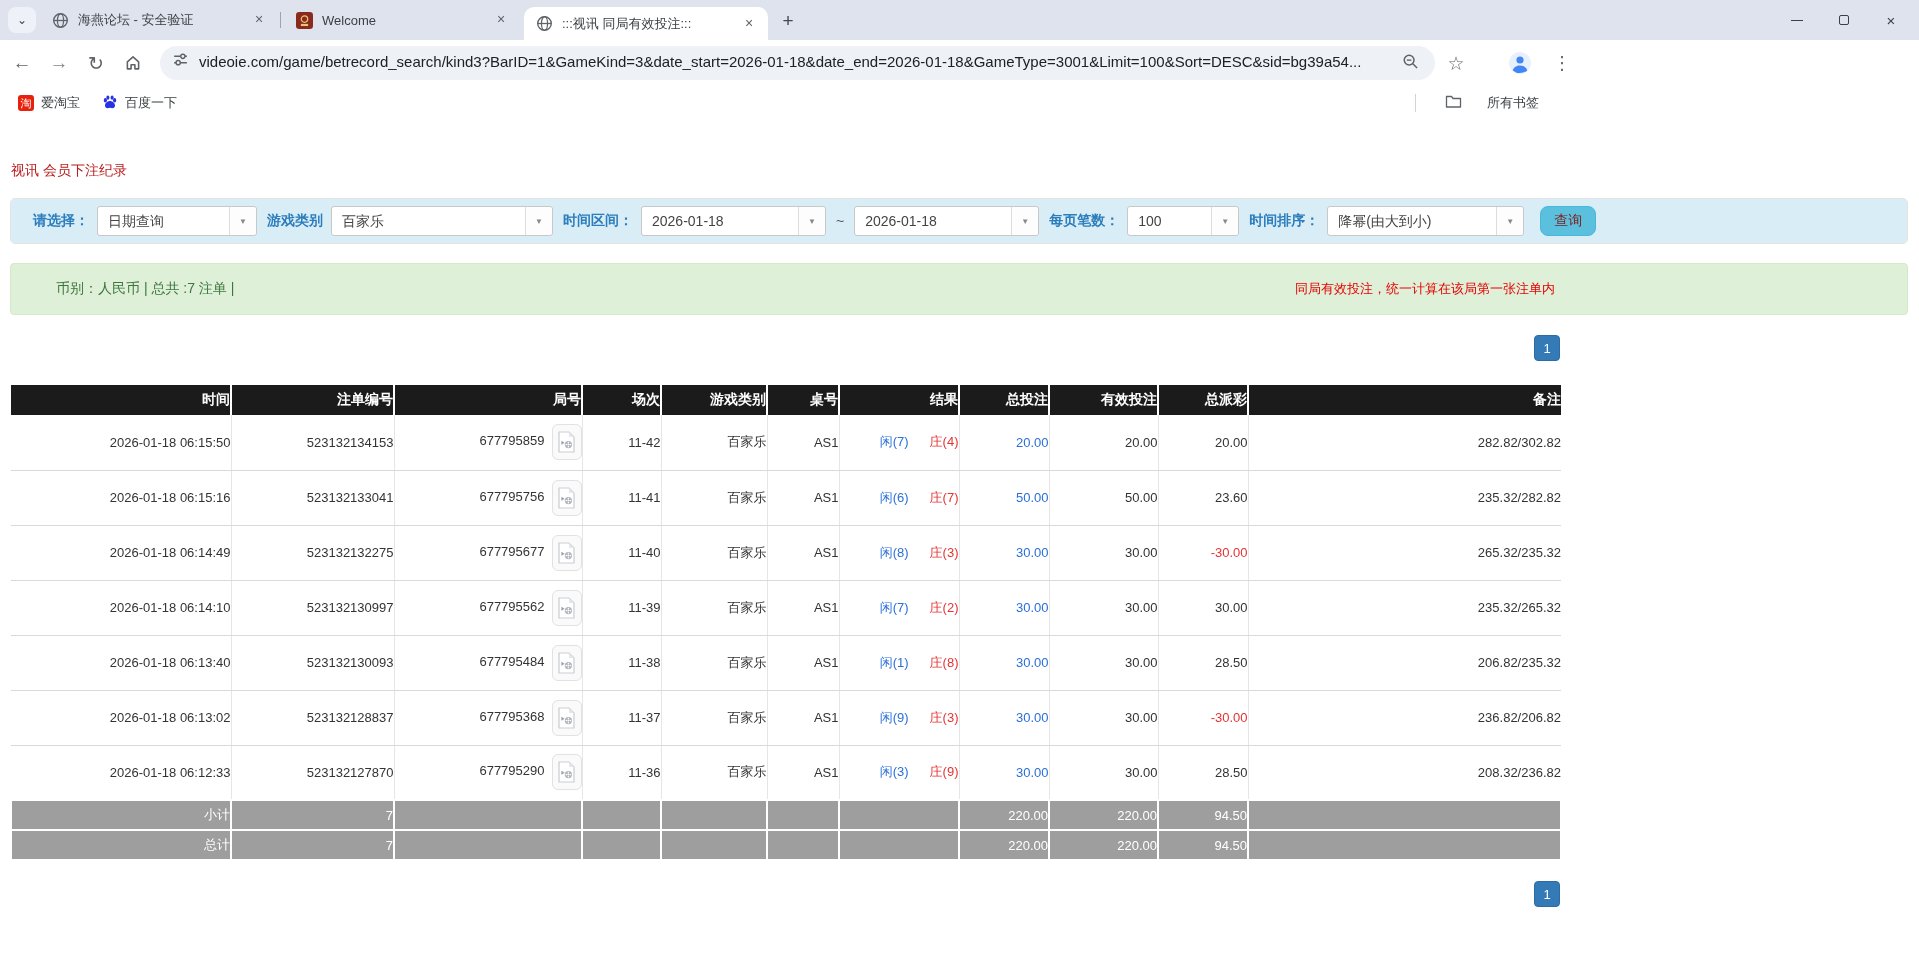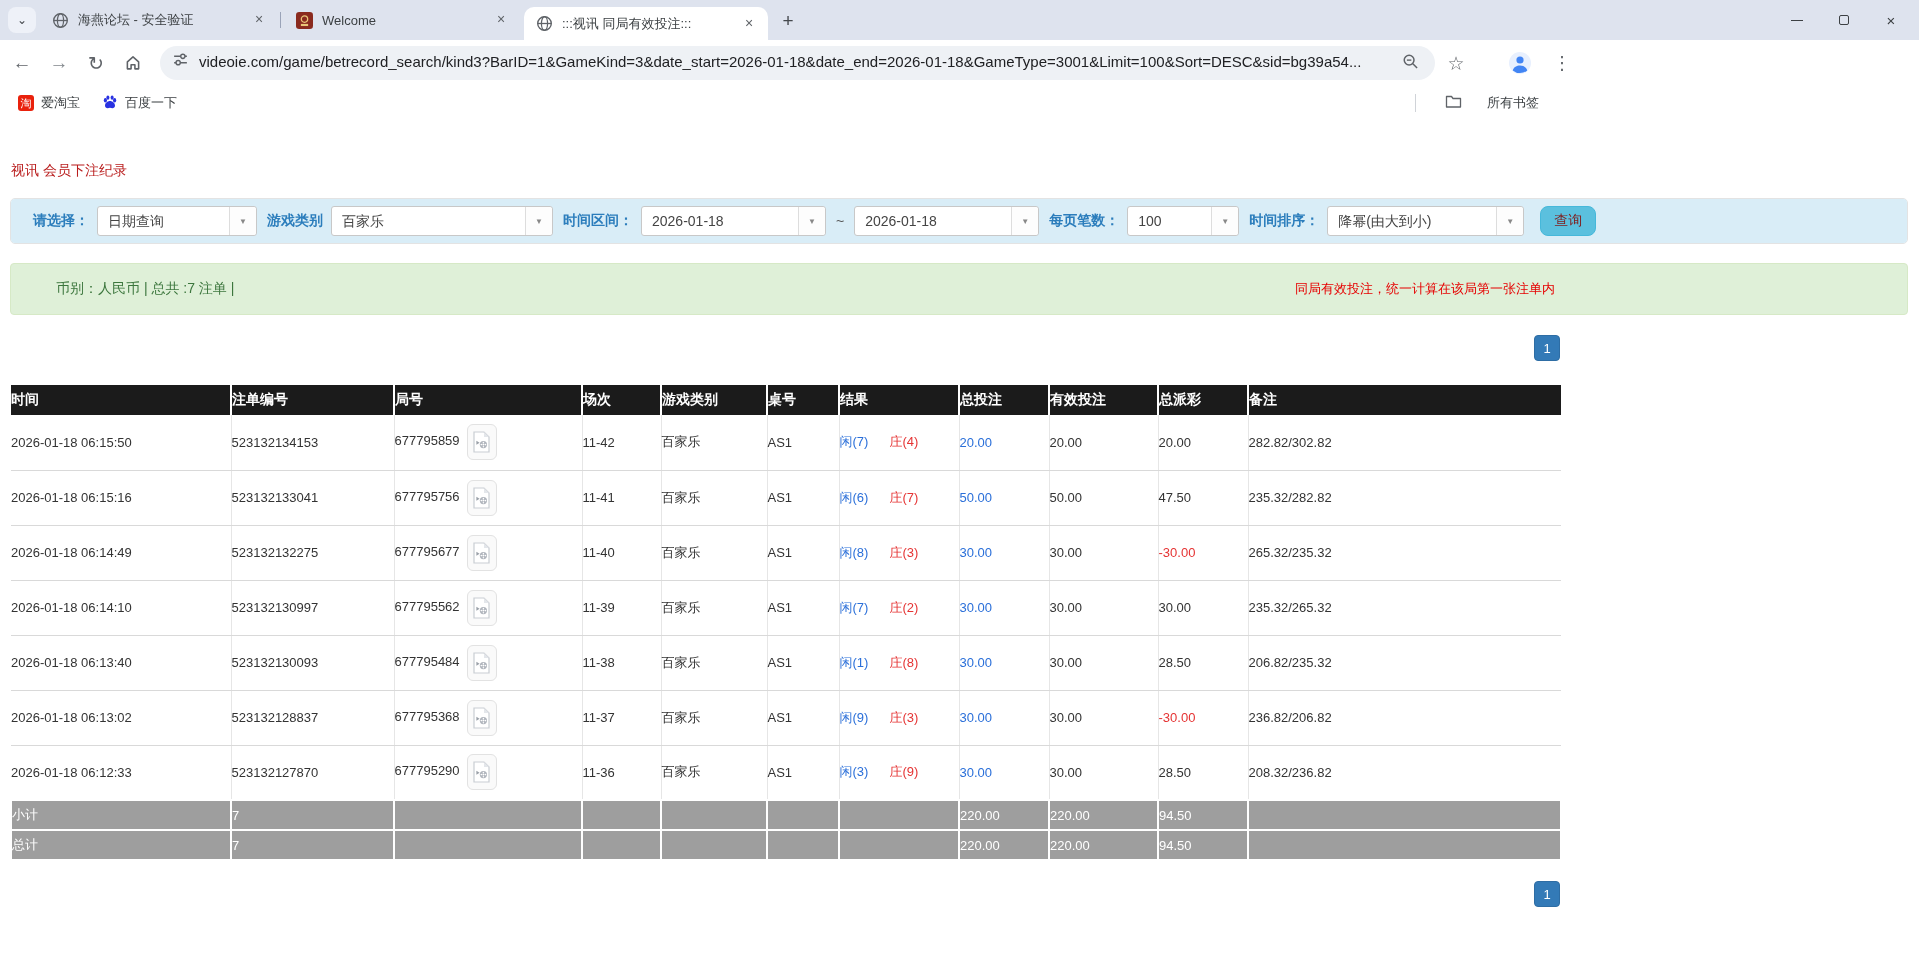--- a/index.html
+++ b/index.html
@@ -81,21 +81,21 @@
     border-radius:4px; position:relative; display:flex; align-items:center; padding-left:45px;
     color:#3c763d; font-size:14px; }
   .info-notice { position:absolute; right:352px; color:#e60000; font-size:13px; }
 
   .pager { width:1550px; margin:20px 0 0 10px; display:flex; justify-content:flex-end; }
   .pager-btn { min-width:26px; height:26px; padding:0 7px; background:#337ab7; border:1px solid #2e6da4;
     border-radius:4px; color:#fff; font-size:13px; display:flex; align-items:center; justify-content:center;
     cursor:pointer; }
 
   table.bets { width:1550px; margin:24px 0 0 10px; border-collapse:collapse; table-layout:fixed;
-    font-size:13px; color:#333; text-align:left; }
+    font-size:13px; color:#333; text-align:right; }
   table.bets th { background:#1b1b1b; color:#fff; font-size:14px; font-weight:bold; height:30px;
     border-right:2px solid #fff; }
   table.bets th:last-child { border-right:none; }
   table.bets tbody td { height:55px; border-bottom:1px solid #d9d9d9; border-right:1px solid #e6e6e6;
     background:#fff; }
   table.bets tbody td:last-child { border-right:none; }
   .res-player { color:#2a6fd9; }
   .res-banker { color:#e53333; margin-left:21px; }
   a.bet-link { color:#2a6fd9; text-decoration:none; cursor:pointer; }
   td.neg { color:#e53333; }
@@ -364,21 +364,21 @@
               </span>
     </td>
     <td>11-41</td>
     <td>百家乐</td>
     <td>AS1</td>
     <td>
       <span class="res-player">闲(6)</span><span class="res-banker">庄(7)</span>
     </td>
     <td><a class="bet-link">50.00</a></td>
     <td>50.00</td>
-    <td>47.50</td>
+    <td>23.60</td>
     <td>235.32/282.82</td>
   </tr>
           <tr>
     <td>2026-01-18 06:14:49</td>
     <td>523132132275</td>
     <td>
       <span>677795677</span><span class="video-btn">
                 <svg width="17" height="22" viewBox="0 0 17 22">
                   <path d="M1 1h10l5 5v15H1z" fill="#fff" stroke="#c9cdd3" stroke-width="1.2"></path>
                   <path d="M11 1l5 5h-5z" fill="#e3e6ea"></path>

